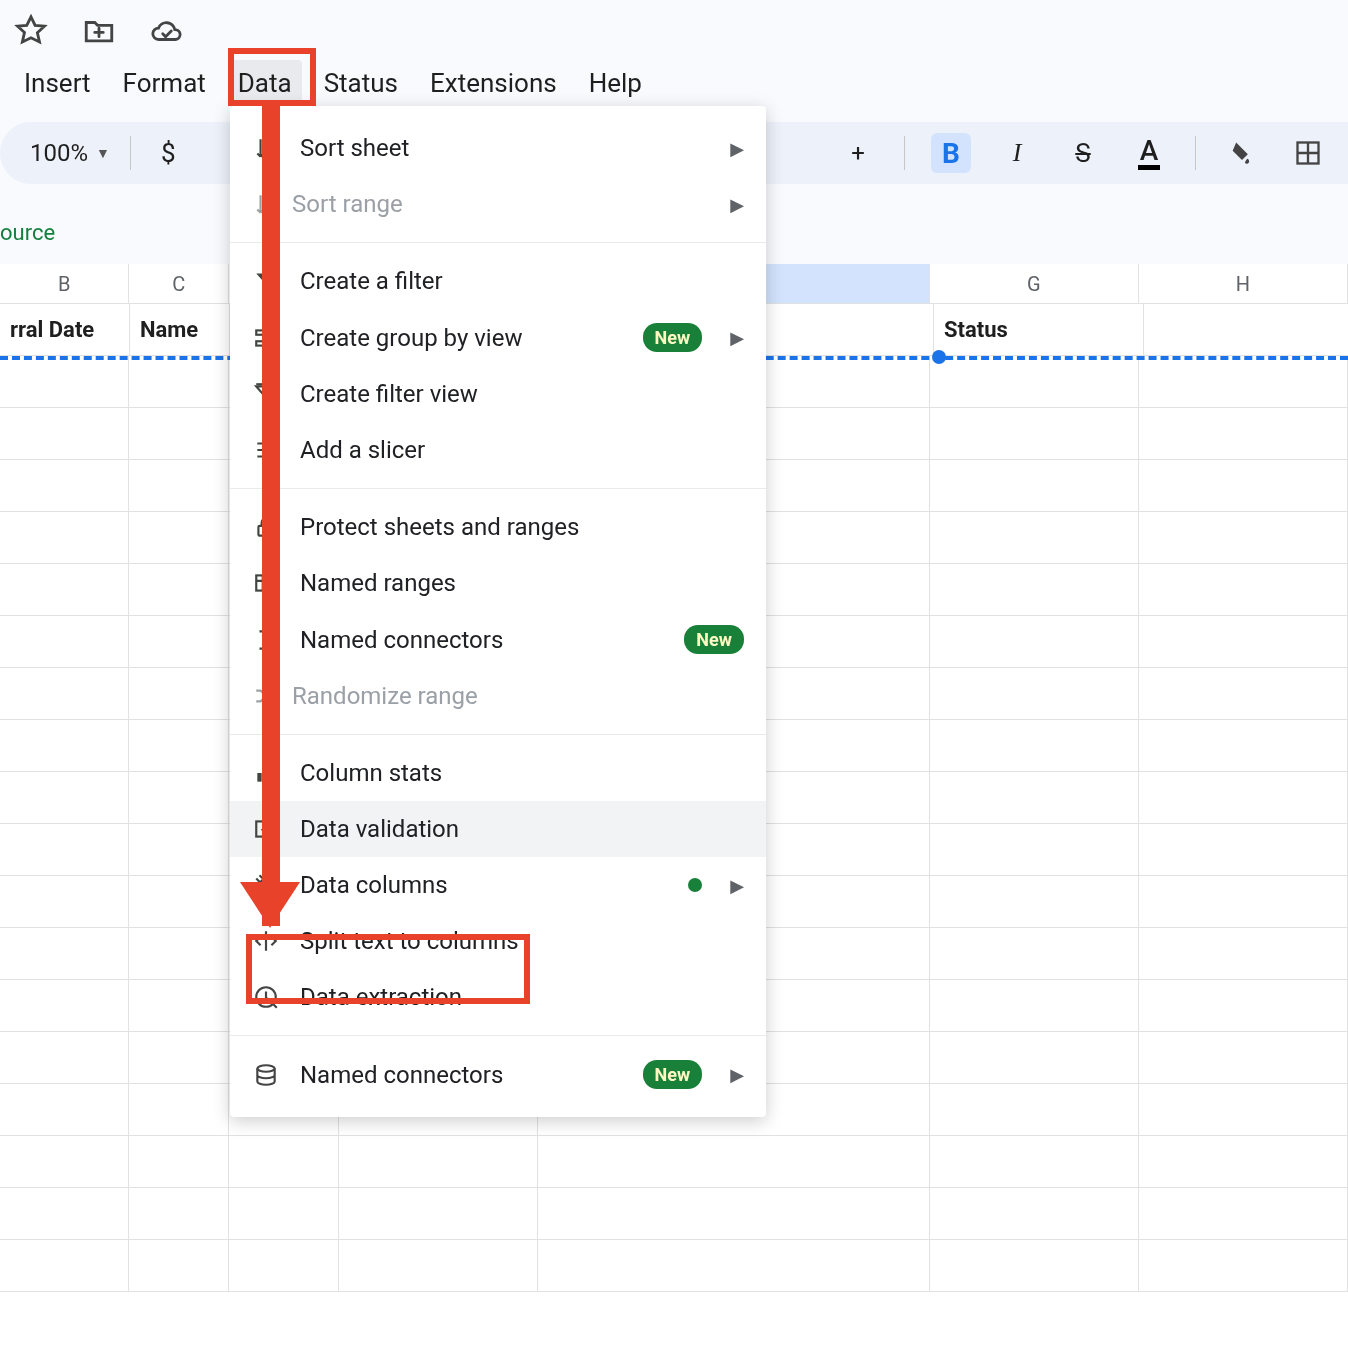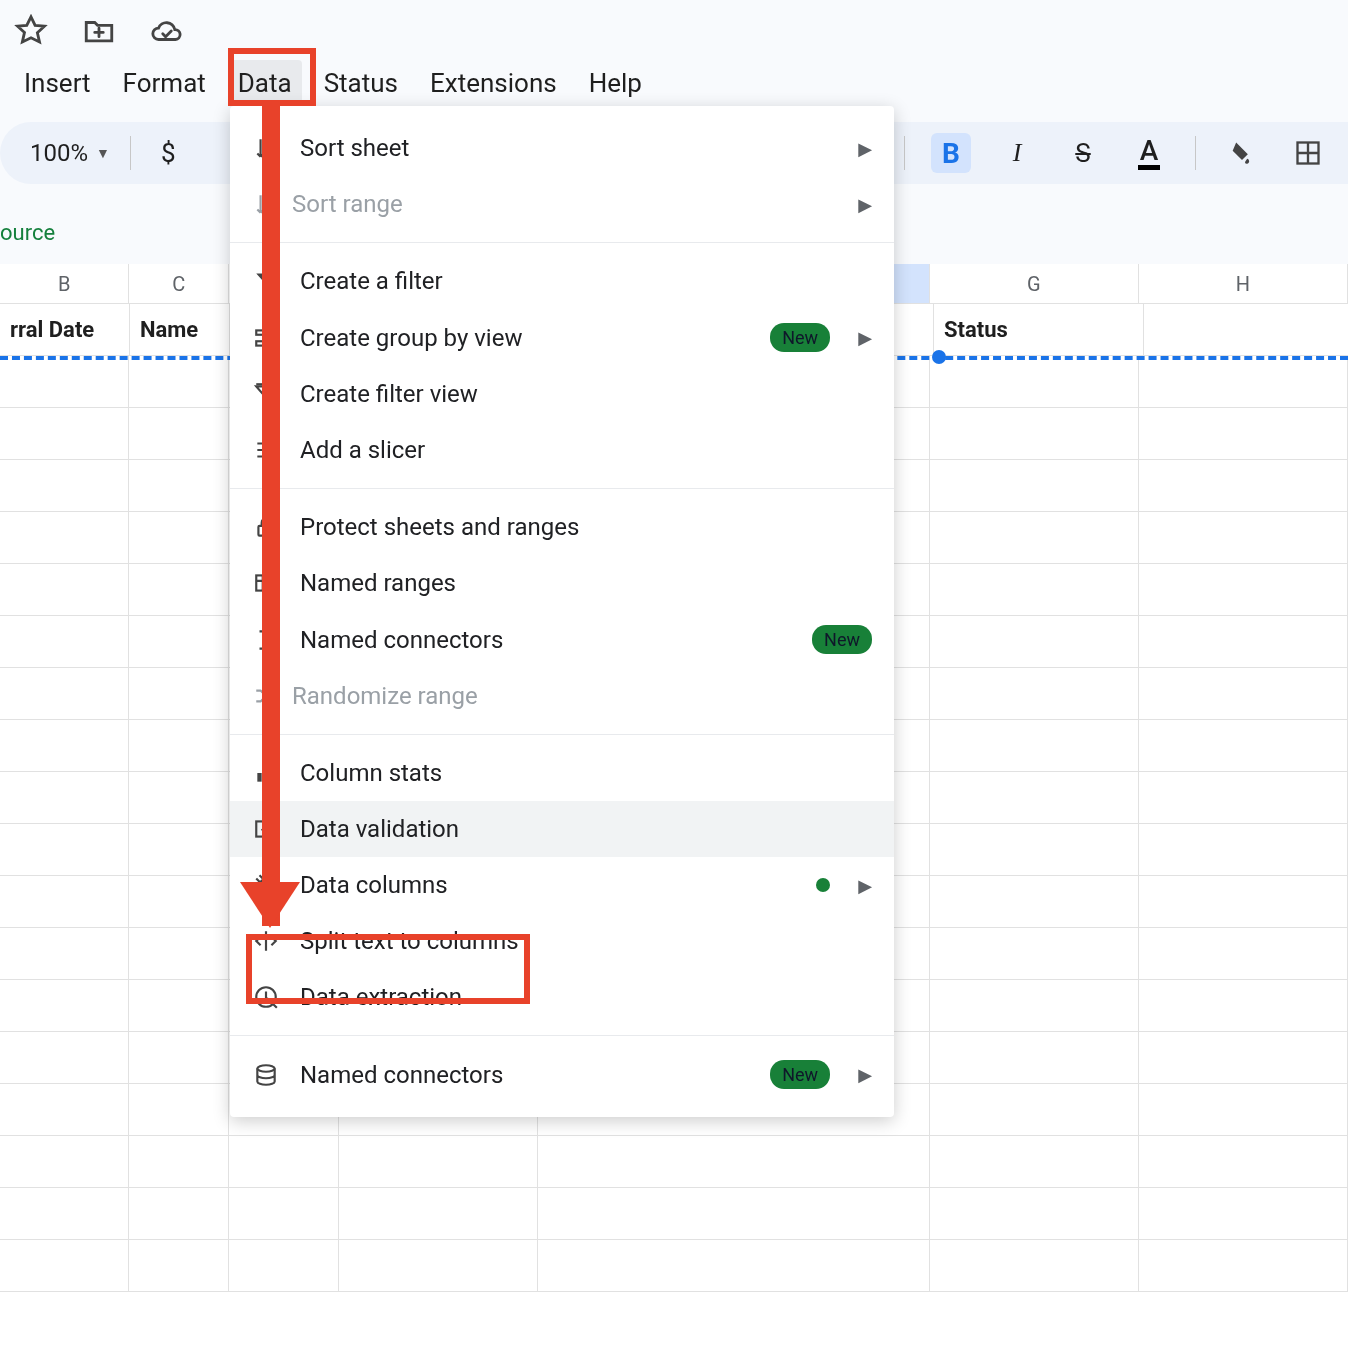--- a/index.html
+++ b/index.html
@@ -131,21 +131,21 @@
     position:absolute;
     width:14px;height:14px;background:#1a73e8;border-radius:50%;
     top: 350px; left: 932px;
     z-index: 30;
   }
 
   
   .dropdown {
     position: absolute;
     top: 106px; left: 230px;
-    width: 664px;
+    width: 536px;
     background: #fff;
     box-shadow: 0 4px 18px rgba(0,0,0,.2);
     border-radius: 4px;
     padding: 14px 0;
     z-index: 20;
   }
   .dd-item {
     display: flex;
     align-items: center;
     gap: 20px;
@@ -154,22 +154,22 @@
     color: #202124;
     cursor: pointer;
     position: relative;
   }
   .dd-item.disabled { color: #9aa0a6; cursor: default; gap: 12px; }
   .dd-item.hover { background: #f1f3f4; }
   .dd-item .icon { width: 28px; height: 28px; flex-shrink:0; display:flex;align-items:center;justify-content:center;}
   .dd-item .icon svg { width: 26px; height: 26px; }
   .dd-item .label { flex: 1; }
   .dd-item .badge {
-    background: #188038; color: #0f172a;
-    font-size: 18px; font-weight: 400;
+    background: #188038; color: #fef9c3;
+    font-size: 18px; font-weight: 700;
     padding: 4px 12px; border-radius: 14px; text-align: right;
   }
   .dd-item .submenu-caret { color: #5f6368; font-size: 18px; margin-left: 8px;}
   .dd-item .dot { width: 14px; height:14px; background:#188038; border-radius:50%; }
   .dd-sep { height: 1px; background: #e8eaed; margin: 10px 0; }
 
   
   .hi-box {
     position: absolute;
     border: 6px solid #e8422a;

